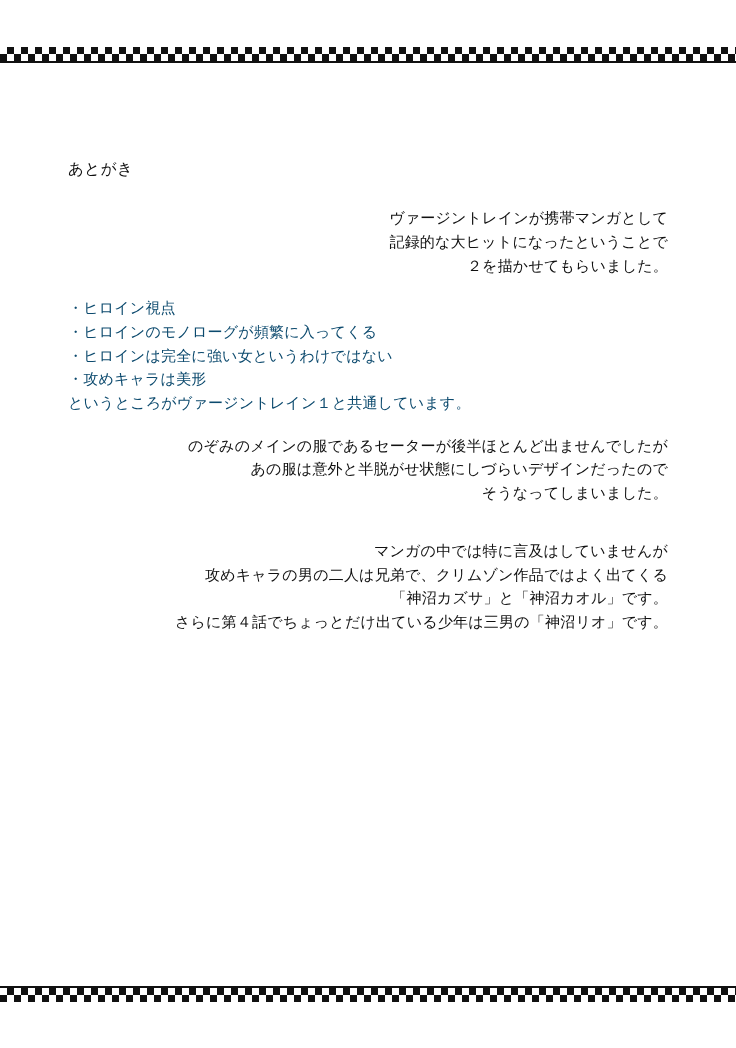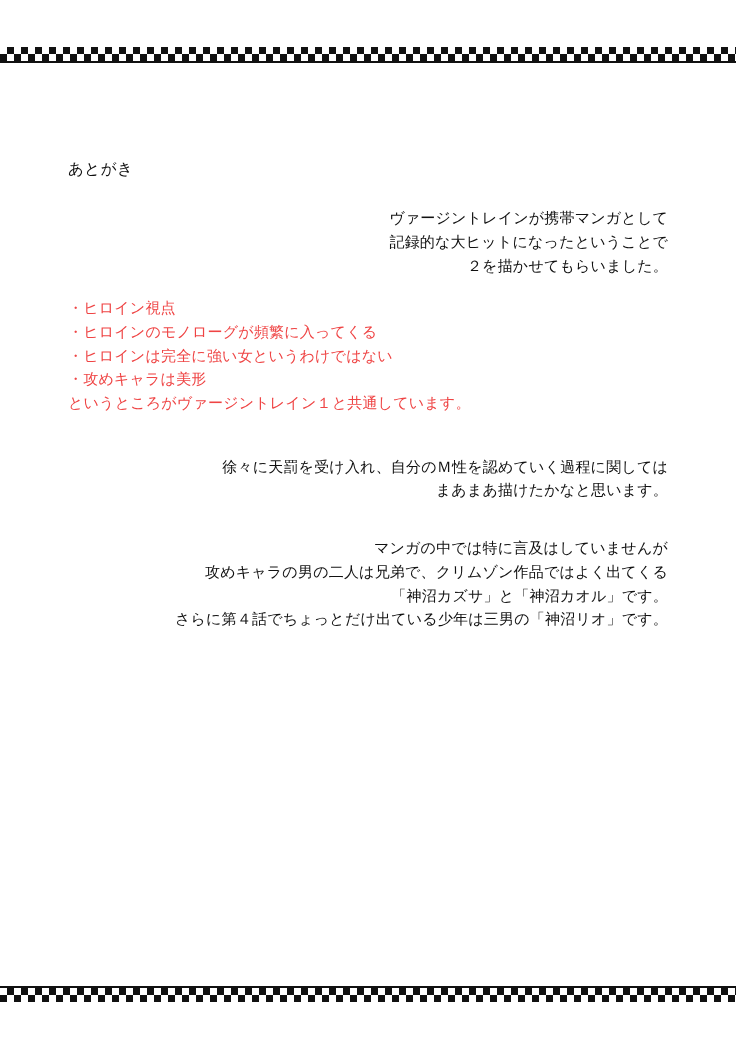--- a/index.html
+++ b/index.html
@@ -72,21 +72,21 @@
     text-align: right;
   }
   .para.gap-big {
     margin-bottom: 34px;
   }
   .para.gap-huge {
     margin-bottom: 40px;
   }
   .bullets {
     font-size: 15px;
-    color: #ef4444;
+    color: #0c4a6e;
     line-height: 1.58;
     letter-spacing: 0.2px;
     margin: 0 0 19px 0;
     white-space: pre-line;
   }
 </style>
 </head>
 <body>
 
 <div class="page">
@@ -101,24 +101,25 @@
 記録的な大ヒットになったということで
 ２を描かせてもらいました。</p>
 
 
     <p class="bullets">・ヒロイン視点
 ・ヒロインのモノローグが頻繁に入ってくる
 ・ヒロインは完全に強い女というわけではない
 ・攻めキャラは美形
 というところがヴァージントレイン１と共通しています。</p>
 
-    <p class="para gap-big" style="margin-top:40px;">徐々に天罰を受け入れ、自分のＭ性を認めていく過程に関しては
-まあまあ描けたかなと思います。</p>
 
 
+    <p class="para gap-big">のぞみのメインの服であるセーターが後半ほとんど出ませんでしたが
+あの服は意外と半脱がせ状態にしづらいデザインだったので
+そうなってしまいました。</p>
 
 
     <p class="para" style="margin-top:10px;">マンガの中では特に言及はしていませんが
 攻めキャラの男の二人は兄弟で、クリムゾン作品ではよく出てくる
 「神沼カズサ」と「神沼カオル」です。
 さらに第４話でちょっとだけ出ている少年は三男の「神沼リオ」です。</p>
   </div>
 
   <div class="rule bottom-rule"></div>
   <div class="checker-band bottom"></div>

